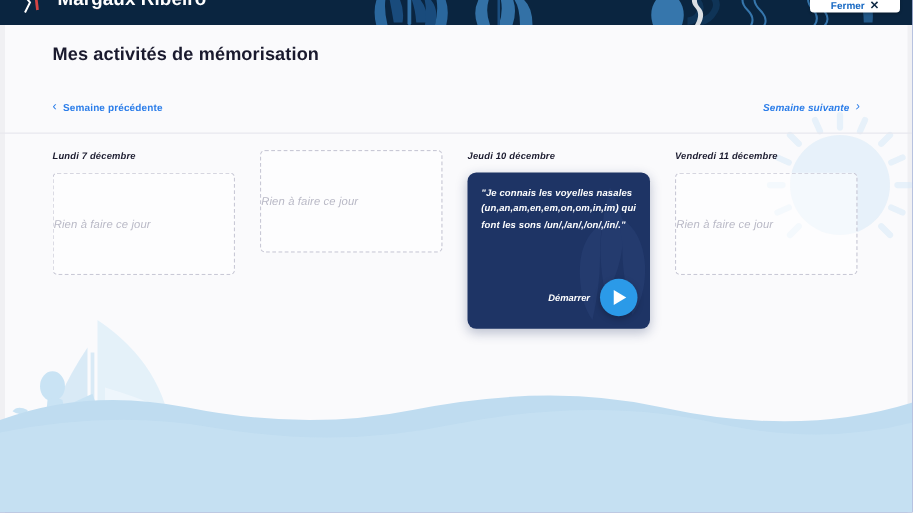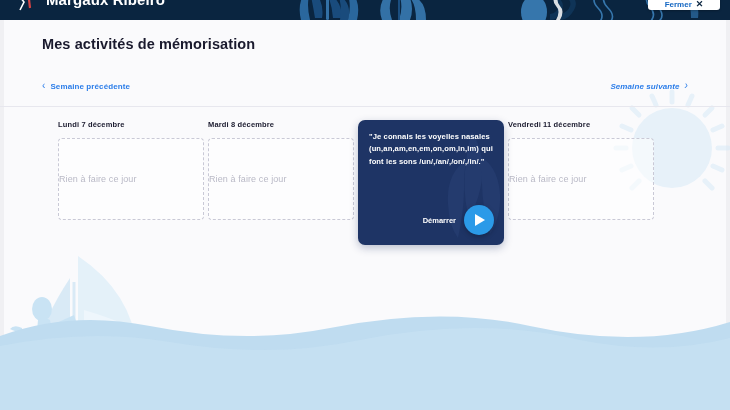--- a/index.html
+++ b/index.html
@@ -73,22 +73,22 @@
   .weeklink.prev{ left:42px; top:6px; }
   .weeklink.next{ right:42px; top:6px;font-style:italic; }
   .chev{ font-size:10px; line-height:1; font-weight:normal; color:#2b7de9; }
 
   .divider{
     position:absolute; left:0; top:86px; width:730px; height:1px;
     background:#e7e7ee; z-index:4;
   }
 
   .days{
-    position:absolute; left:58px; top:100px;
-    width:648px; display:flex; gap:4px; z-index:6;
+    position:absolute; left:42px; top:100px;
+    width:648px; display:flex; gap:20px; z-index:6;font-style:italic;
   }
   .day{ width:146px; }
   .day-label{
     font-size:7.5px; font-weight:bold; color:#1a1a2e;
     margin-bottom:9px; letter-spacing:.15px; white-space:nowrap;
   }
 
   .empty-slot{
     height:82px; border:1px dashed #c9c9d6; border-radius:4px;
     background:rgba(255,255,255,.55);
@@ -252,27 +252,27 @@
       <div class="days">
 
         <div class="day">
           <div class="day-label">Lundi 7 décembre</div>
           <div class="empty-slot">
             <span>Rien à faire ce jour</span>
           </div>
         </div>
 
         <div class="day">
-          <div class="day-label">Mardi 8 décembre</div>
           <div class="empty-slot">
             <span>Rien à faire ce jour</span>
           </div>
         </div>
 
         <div class="day">
+          <div class="day-label">Jeudi 10 décembre</div>
           <div class="task-card">
             <svg class="leaf-deco" width="72" height="112" viewBox="0 0 72 112">
               <g fill="#2a4278">
                 <path d="M34 4 q16 26 8 58 q-4 18 -12 26 q-6 -30 -2 -54 q2 -18 6 -30 z"></path>
                 <path d="M38 26 q22 10 24 40 q1 24 -10 40 q-8 -30 -8 -50 q0 -18 -6 -30 z"></path>
                 <path d="M28 32 q-20 14 -18 44 q1 22 10 34 q6 -28 6 -48 q0 -18 2 -30 z"></path>
               </g>
             </svg>
             <div class="task-text">"Je connais les voyelles nasales (un,an,am,en,em,on,om,in,im) qui font les sons /un/,/an/,/on/,/in/."</div>
             <div class="card-footer">

